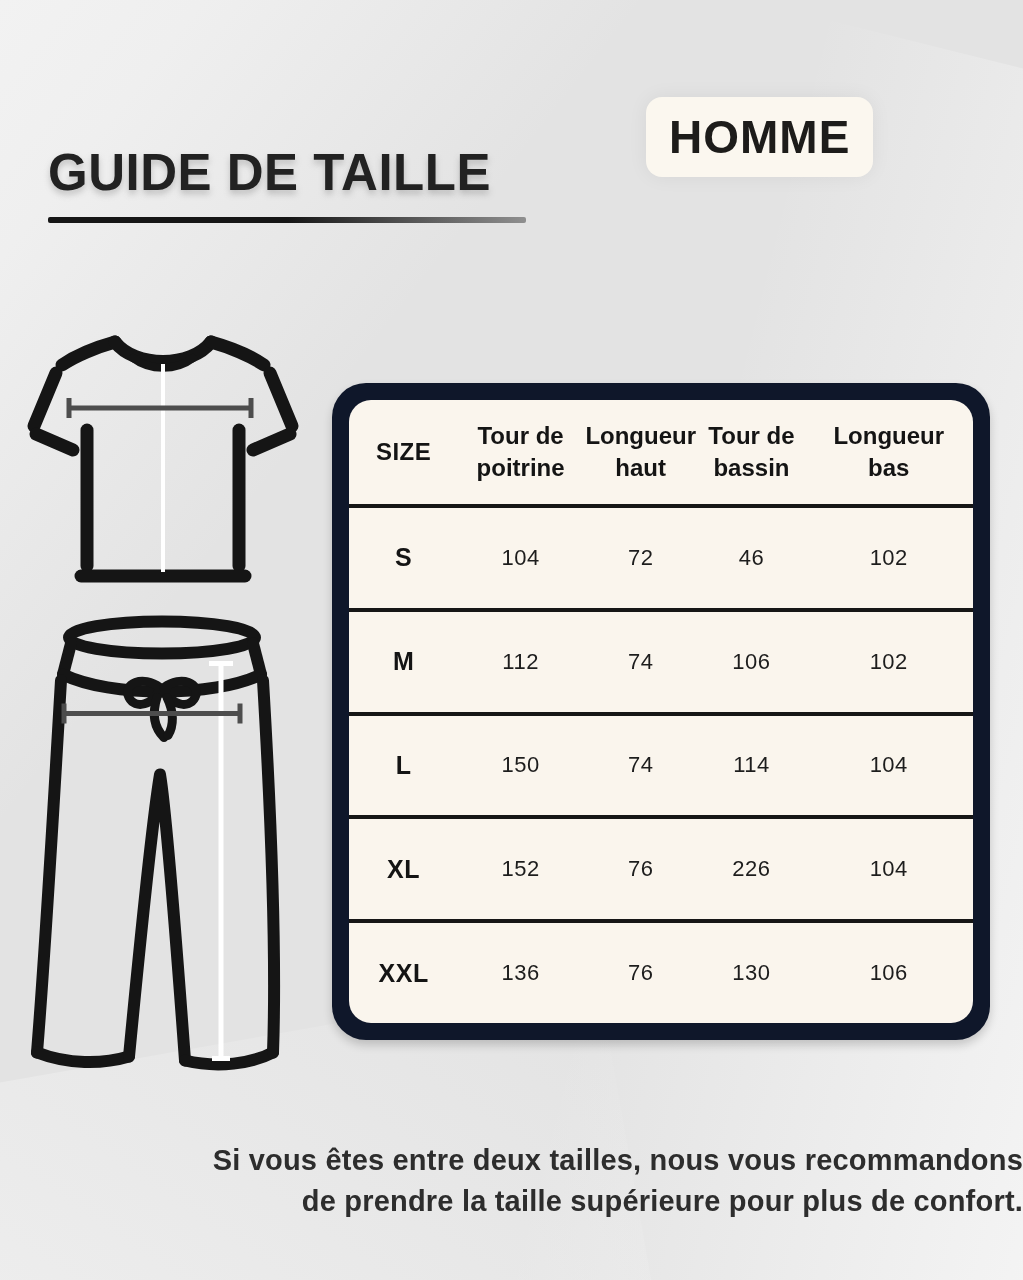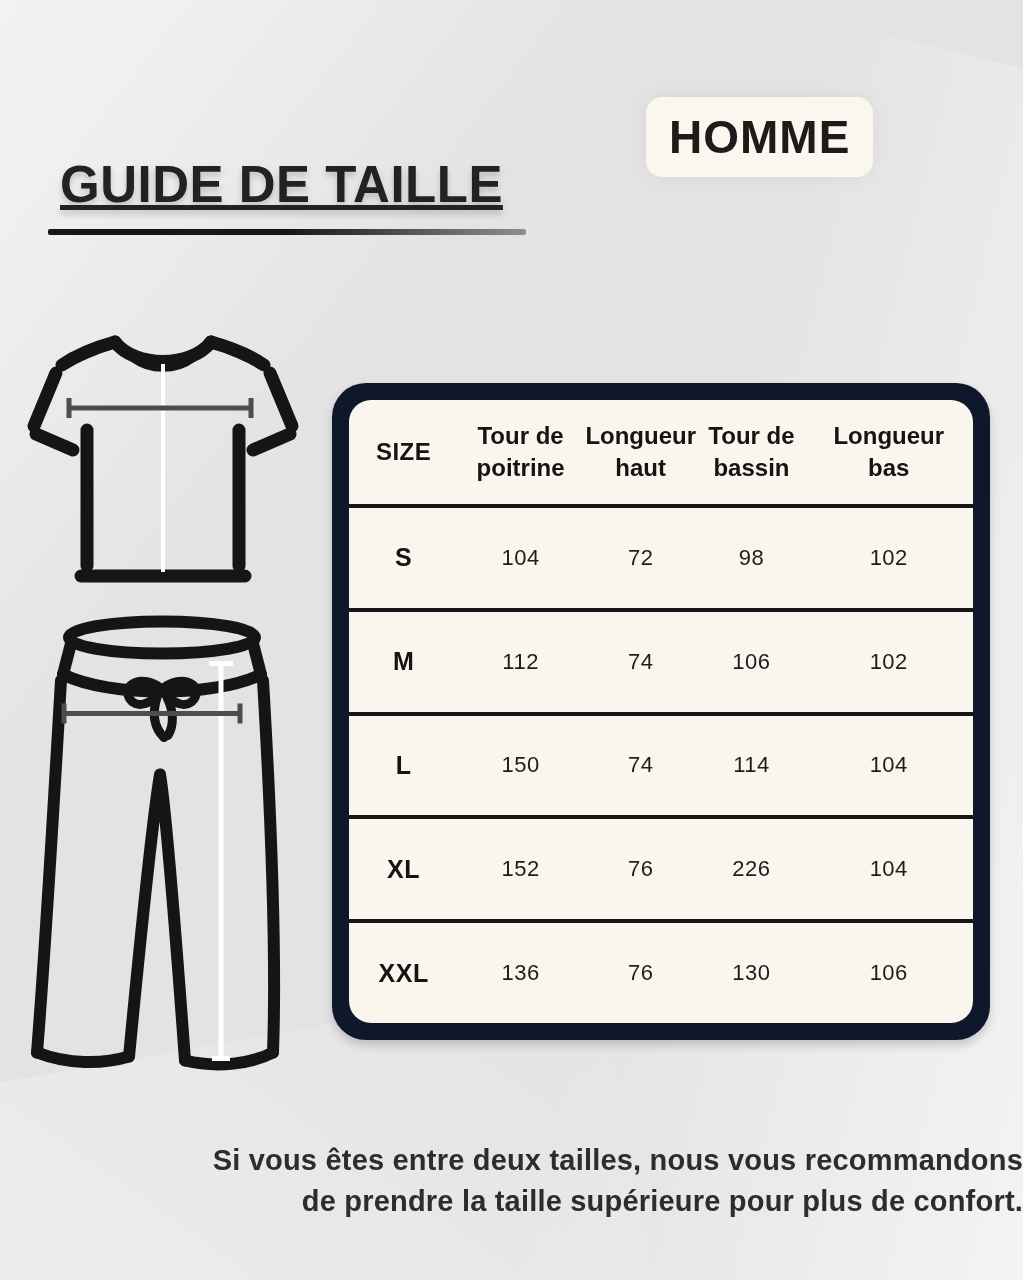--- a/index.html
+++ b/index.html
@@ -17,24 +17,23 @@
   .hl{position:absolute;pointer-events:none;}
   .hl-tl{inset:0;background:linear-gradient(128deg,#f2f2f2 0%,#efefef 10%,rgba(240,240,240,0) 32%);}
   .hl-right{right:-140px;top:60px;width:520px;height:1400px;transform:rotate(14deg);
     background:linear-gradient(to left, rgba(247,247,247,.85), rgba(247,247,247,0));}
   .hl-bottom{left:-120px;bottom:-180px;width:760px;height:420px;transform:rotate(-10deg);
     background:linear-gradient(45deg, rgba(242,242,242,.9), rgba(242,242,242,0));}
 
   
   .title-block{position:absolute;left:48px;top:146px;}
   .page-title{
-    margin:12px;font-size:51px;font-weight:800;letter-spacing:.5px;
+    margin:0;font-size:51px;font-weight:800;letter-spacing:.5px;
     color:#222;line-height:1.05;
     text-shadow:0 4px 6px rgba(110,110,110,.35);
-    text-decoration:underline;
   }
   .title-underline{
     width:478px;height:6px;margin-top:17px;border-radius:2px;
     background:linear-gradient(to right,#161616 50%,#8f8f8f 100%);
   }
 
   
   .badge{
     position:absolute;left:646px;top:97px;
     background:#fbf7ef;border-radius:16px;
@@ -152,21 +151,21 @@
         <div class="th">Tour de
 bassin</div>
         <div class="th">Longueur
 bas</div>
       </div>
 
       <div class="t-row data">
         <div class="td-size">S</div>
         <div class="td-val">104</div>
         <div class="td-val">72</div>
-        <div class="td-val">98</div>
+        <div class="td-val">46</div>
         <div class="td-val">102</div>
       </div>
 
       <div class="t-row data">
         <div class="td-size">M</div>
         <div class="td-val">112</div>
         <div class="td-val">74</div>
         <div class="td-val">106</div>
         <div class="td-val">102</div>
       </div>

